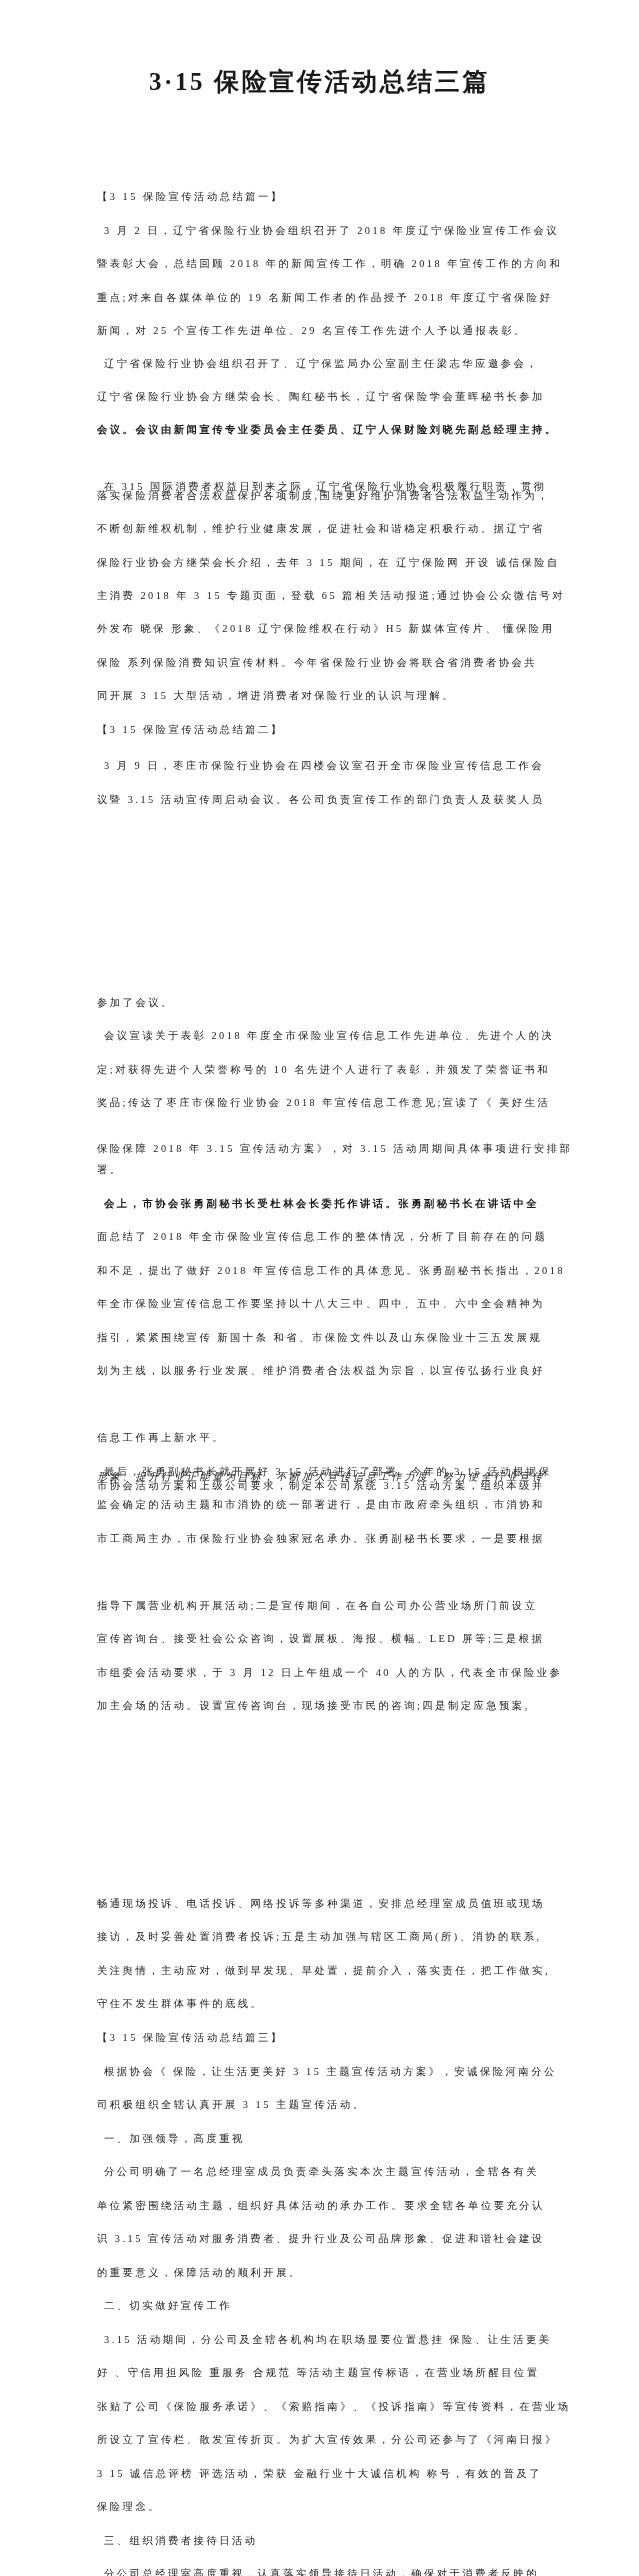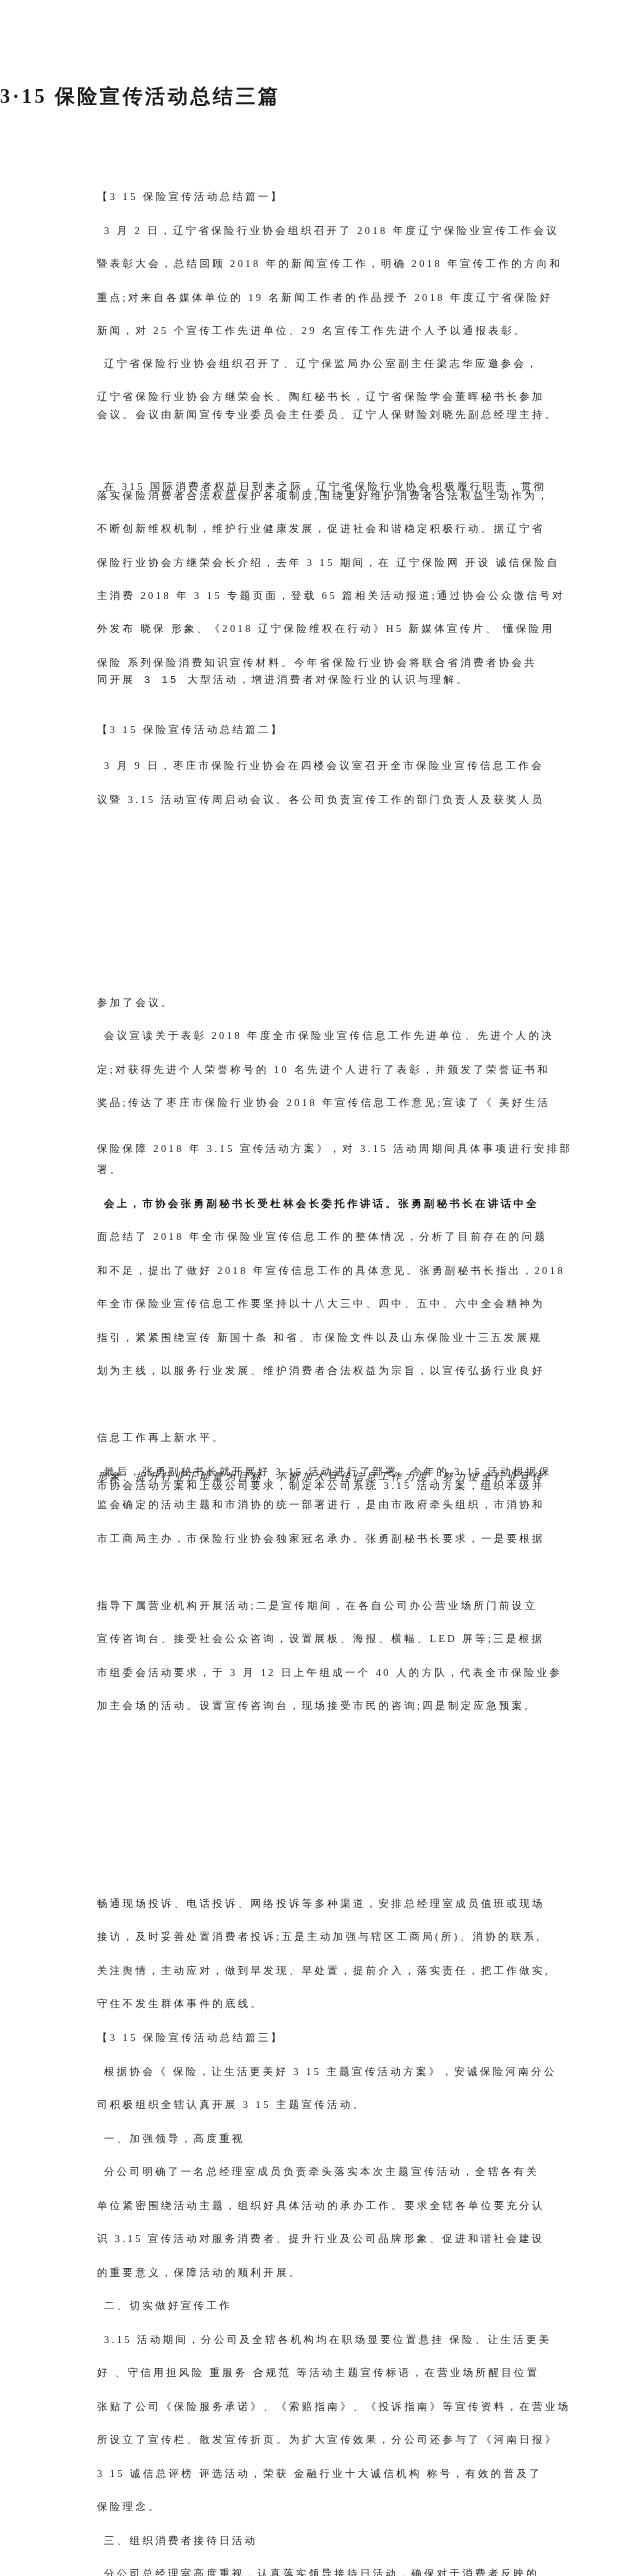--- a/index.html
+++ b/index.html
@@ -11,24 +11,25 @@
     position: relative;
     width: 639px;
     height: 3615px;
     background: #ffffff;
     overflow: hidden;
     font-family: "Liberation Serif", "DejaVu Serif", serif;
     color: #1a1a1a;
   }
   .doc-title {
     position: absolute;
-    top: 84px;
+    top: 69px;
     left: 0;
     right: 0;
-    font-size: 20px;
+    text-align: center;
+    font-size: 25px;
     line-height: 25px;
     font-weight: 700;
     letter-spacing: 2.6px;
     white-space: nowrap;
   }
   .line {
     position: absolute;
     left: 97px;
     font-size: 10.3px;
     line-height: 13.4px;
@@ -44,29 +45,29 @@
 
 <div class="page">
   <div class="doc-title">3·15 保险宣传活动总结三篇</div>
 <div class="line" style="top: 190px;">【3 15 保险宣传活动总结篇一】</div>
     <div class="line indent" style="top: 224px;">3 月 2 日，辽宁省保险行业协会组织召开了 2018 年度辽宁保险业宣传工作会议</div>
     <div class="line" style="top: 257px;">暨表彰大会，总结回顾 2018 年的新闻宣传工作，明确 2018 年宣传工作的方向和</div>
     <div class="line" style="top: 291px;">重点;对来自各媒体单位的 19 名新闻工作者的作品授予 2018 年度辽宁省保险好</div>
     <div class="line" style="top: 324px;">新闻，对 25 个宣传工作先进单位、29 名宣传工作先进个人予以通报表彰。</div>
     <div class="line indent" style="top: 357px;">辽宁省保险行业协会组织召开了、辽宁保监局办公室副主任梁志华应邀参会，</div>
     <div class="line" style="top: 390px;">辽宁省保险行业协会方继荣会长、陶红秘书长，辽宁省保险学会董晖秘书长参加</div>
-    <div class="line" style="top: 408px;">会议。会议由新闻宣传专业委员会主任委员、辽宁人保财险刘晓先副总经理主持。</div>
+    <div class="line" style="top: 423px; font-weight: bold;">会议。会议由新闻宣传专业委员会主任委员、辽宁人保财险刘晓先副总经理主持。</div>
     <div class="line indent" style="top: 480px;">在 315 国际消费者权益日到来之际，辽宁省保险行业协会积极履行职责，贯彻</div>
     <div class="line" style="top: 489px;">落实保险消费者合法权益保护各项制度,围绕更好维护消费者合法权益主动作为，</div>
     <div class="line" style="top: 522px;">不断创新维权机制，维护行业健康发展，促进社会和谐稳定积极行动。据辽宁省</div>
     <div class="line" style="top: 556px;">保险行业协会方继荣会长介绍，去年 3 15 期间，在 辽宁保险网 开设 诚信保险自</div>
     <div class="line" style="top: 589px;">主消费 2018 年 3 15 专题页面，登载 65 篇相关活动报道;通过协会公众微信号对</div>
     <div class="line" style="top: 622px;">外发布 晓保 形象、《2018 辽宁保险维权在行动》H5 新媒体宣传片、 懂保险用</div>
     <div class="line" style="top: 656px;">保险 系列保险消费知识宣传材料。今年省保险行业协会将联合省消费者协会共</div>
-    <div class="line" style="top: 674px; font-family: Liberation Mono, monospace;">同开展 3 15 大型活动，增进消费者对保险行业的认识与理解。</div>
+    <div class="line" style="top: 689px;">同开展 3 15 大型活动，增进消费者对保险行业的认识与理解。</div>
     <div class="line" style="top: 723px;">【3 15 保险宣传活动总结篇二】</div>
     <div class="line indent" style="top: 759px;">3 月 9 日，枣庄市保险行业协会在四楼会议室召开全市保险业宣传信息工作会</div>
     <div class="line" style="top: 793px;">议暨 3.15 活动宣传周启动会议。各公司负责宣传工作的部门负责人及获奖人员</div>
     <div class="line" style="top: 996px;">参加了会议。</div>
     <div class="line indent" style="top: 1029px;">会议宣读关于表彰 2018 年度全市保险业宣传信息工作先进单位、先进个人的决</div>
     <div class="line" style="top: 1063px;">定;对获得先进个人荣誉称号的 10 名先进个人进行了表彰，并颁发了荣誉证书和</div>
     <div class="line" style="top: 1096px;">奖品;传达了枣庄市保险行业协会 2018 年宣传信息工作意见;宣读了《 美好生活</div>
     <div class="line" style="top: 1130px; margin-top: 12px;">保险保障 2018 年 3.15 宣传活动方案》，对 3.15 活动周期间具体事项进行安排部</div>
     <div class="line" style="top: 1163px;">署。</div>
     <div class="line indent" style="top: 1197px; font-weight: bold;">会上，市协会张勇副秘书长受杜林会长委托作讲话。张勇副秘书长在讲话中全</div>

